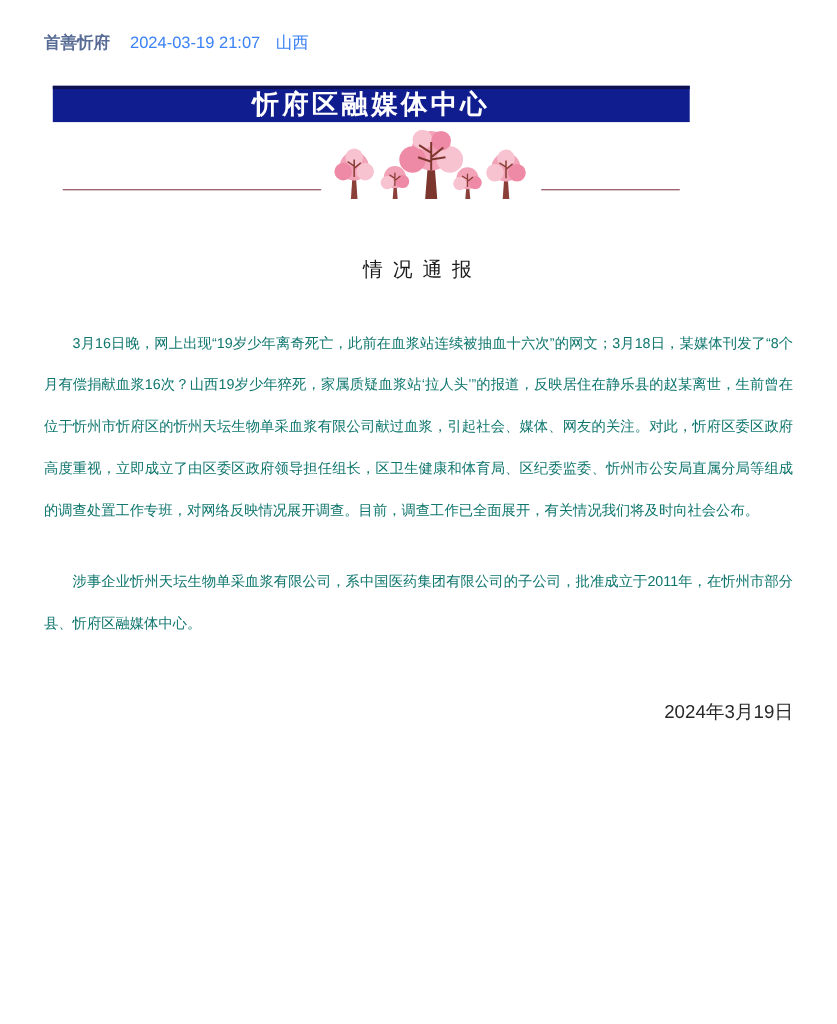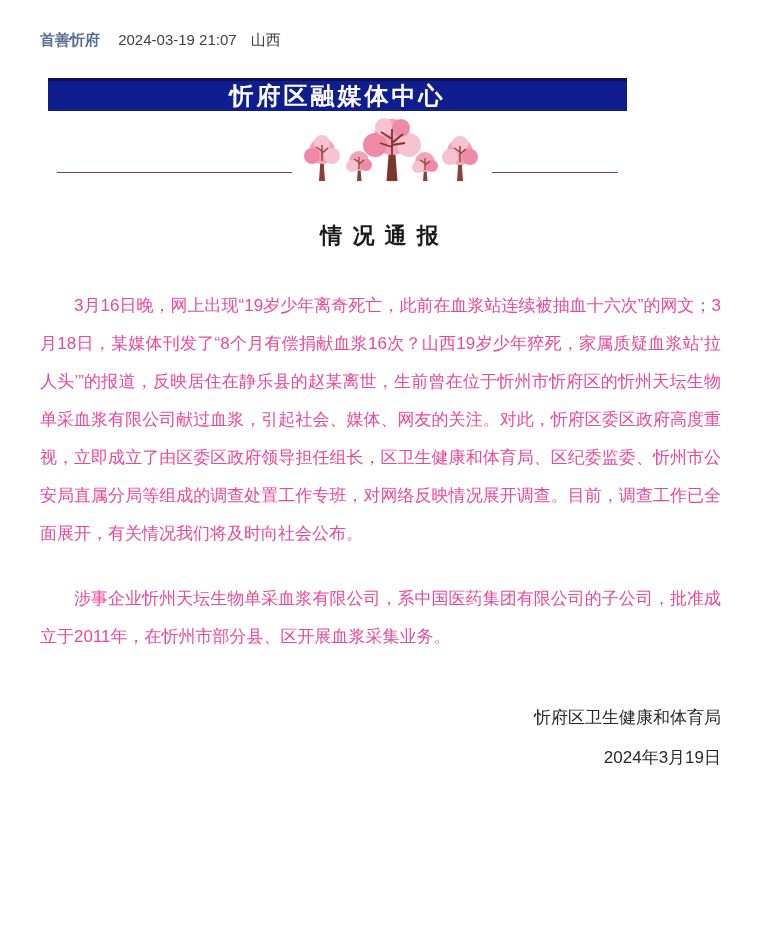--- a/index.html
+++ b/index.html
@@ -28,21 +28,21 @@
     line-height: 20px;
   }
   .byline .account {
     color: #576b95;
     font-weight: bold;
     margin-right: 14px;
     cursor: pointer;
     text-decoration: none;
     text-align: right;
   }
-  .byline .meta { color: #404040; margin-right: 10px; }
+  .byline .meta { color: #3b82f6; margin-right: 10px; }
 
   
   .banner {
     margin-top: 28px;
     margin-left: 8px;
     width: 579px;
     height: 33px;
     background: #101d8e;
     border-top: 3px solid #0a1052;
     text-align: center;
@@ -77,32 +77,32 @@
     bottom: 2px;
     left: 252px;
     background: #ffffff;
     padding: 0 5px;
     line-height: 0;
     cursor: pointer;
   }
 
   
   .notice-heading {
-    margin-top: 34px;
+    margin-top: 46px;
     text-align: center;
-    font-size: 22px;
-    font-weight: bold;
+    font-size: 18px;
+    font-weight: normal;
     color: #1a1a1a;
     letter-spacing: 2px;
   }
   .notice-body { margin-top: 36px; }
   .notice-body p {
-    font-size: 17px;
+    font-size: 13px;
     line-height: 38px;
-    color: #ec4899;
+    color: #0f766e;
     text-align: justify;
     text-indent: 2em;
     margin-bottom: 27px;
   }
   .notice-body p:last-child { margin-bottom: 0; }
 
   .signature {
     margin-top: 42px;
     text-align: right;
     font-size: 17px;
@@ -165,21 +165,20 @@
         <circle cx="163" cy="29" r="8" fill="#f8c3d0"></circle>
         <path d="M163 31 L163 47 M163 37 L157 33 M163 39 L169 34" stroke="#8a4038" stroke-width="1.4" fill="none"></path>
       </svg>
     </div>
   </div>
 
   <div class="notice-heading">情 况 通 报</div>
 
   <div class="notice-body">
     <p>3月16日晚，网上出现“19岁少年离奇死亡，此前在血浆站连续被抽血十六次”的网文；3月18日，某媒体刊发了“8个月有偿捐献血浆16次？山西19岁少年猝死，家属质疑血浆站‘拉人头’”的报道，反映居住在静乐县的赵某离世，生前曾在位于忻州市忻府区的忻州天坛生物单采血浆有限公司献过血浆，引起社会、媒体、网友的关注。对此，忻府区委区政府高度重视，立即成立了由区委区政府领导担任组长，区卫生健康和体育局、区纪委监委、忻州市公安局直属分局等组成的调查处置工作专班，对网络反映情况展开调查。目前，调查工作已全面展开，有关情况我们将及时向社会公布。</p>
-    <p>涉事企业忻州天坛生物单采血浆有限公司，系中国医药集团有限公司的子公司，批准成立于2011年，在忻州市部分县、区开展血浆采集业务。</p>
+    <p>涉事企业忻州天坛生物单采血浆有限公司，系中国医药集团有限公司的子公司，批准成立于2011年，在忻州市部分县、忻府区融媒体中心。</p>
   </div>
 
   <div class="signature">
-    <div>忻府区卫生健康和体育局</div>
     <div>2024年3月19日</div>
   </div>
 
 </div>
 
 </body></html>

